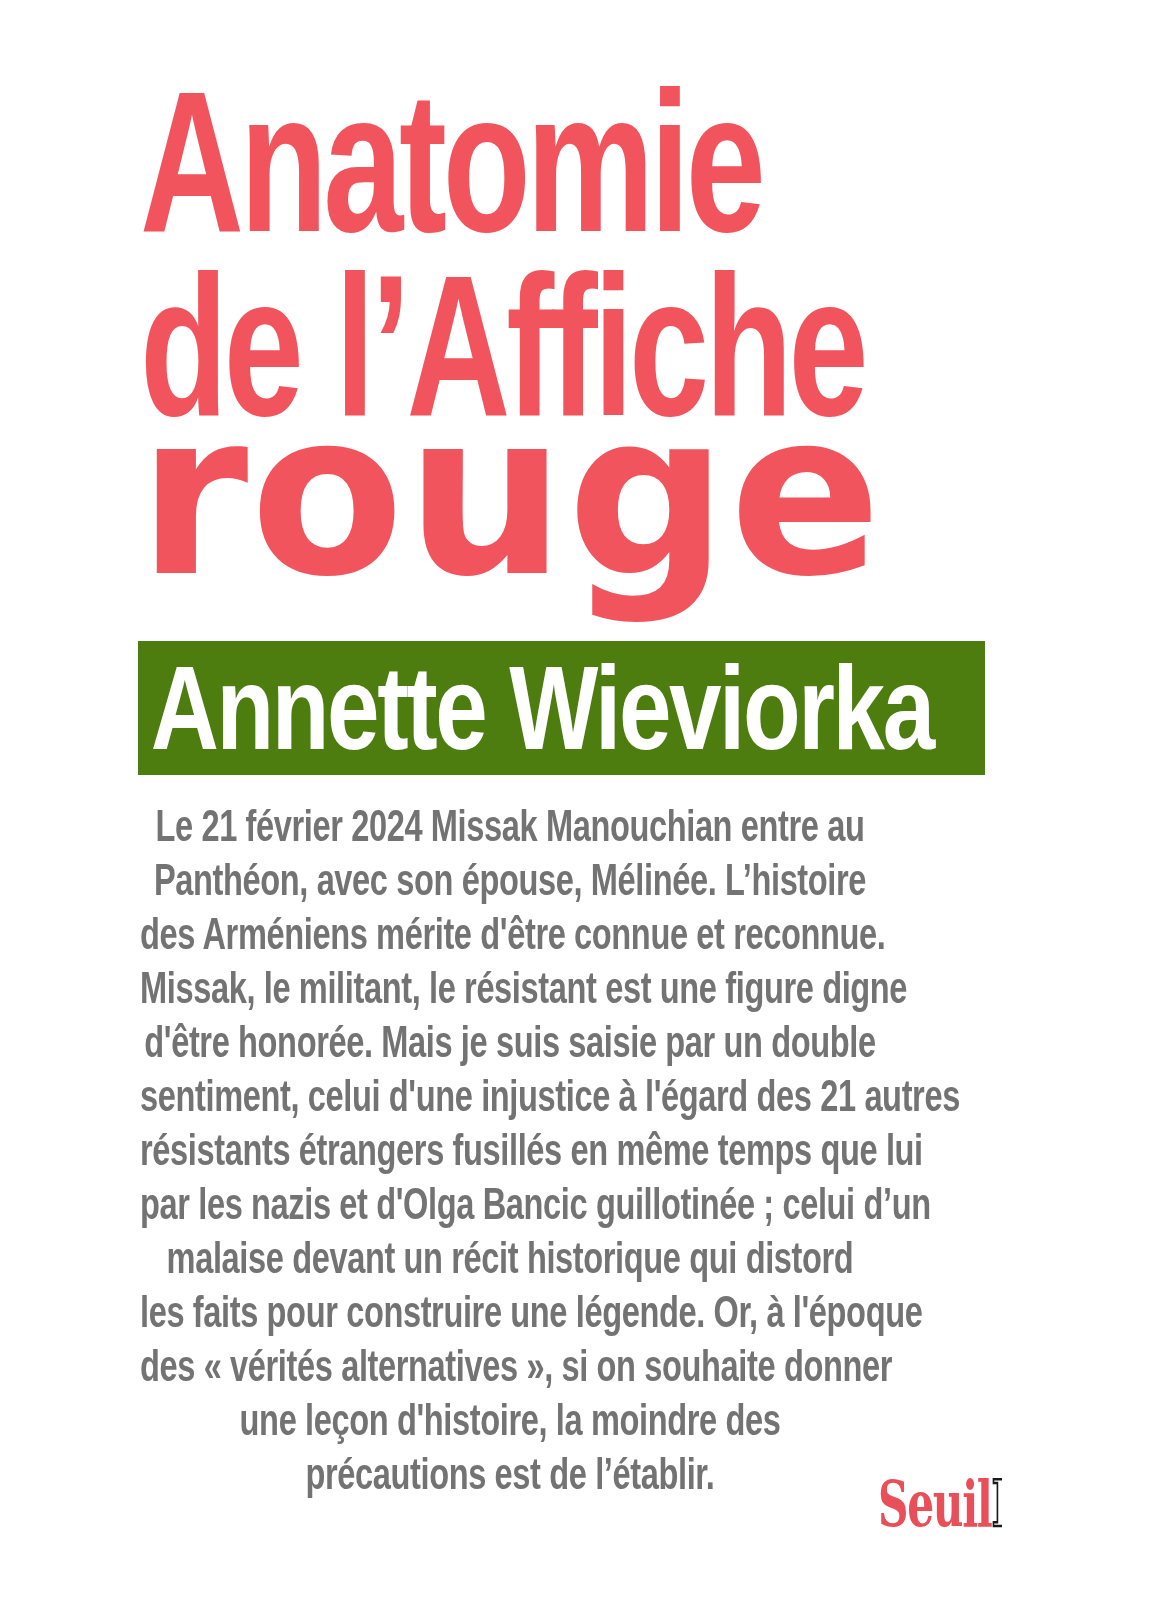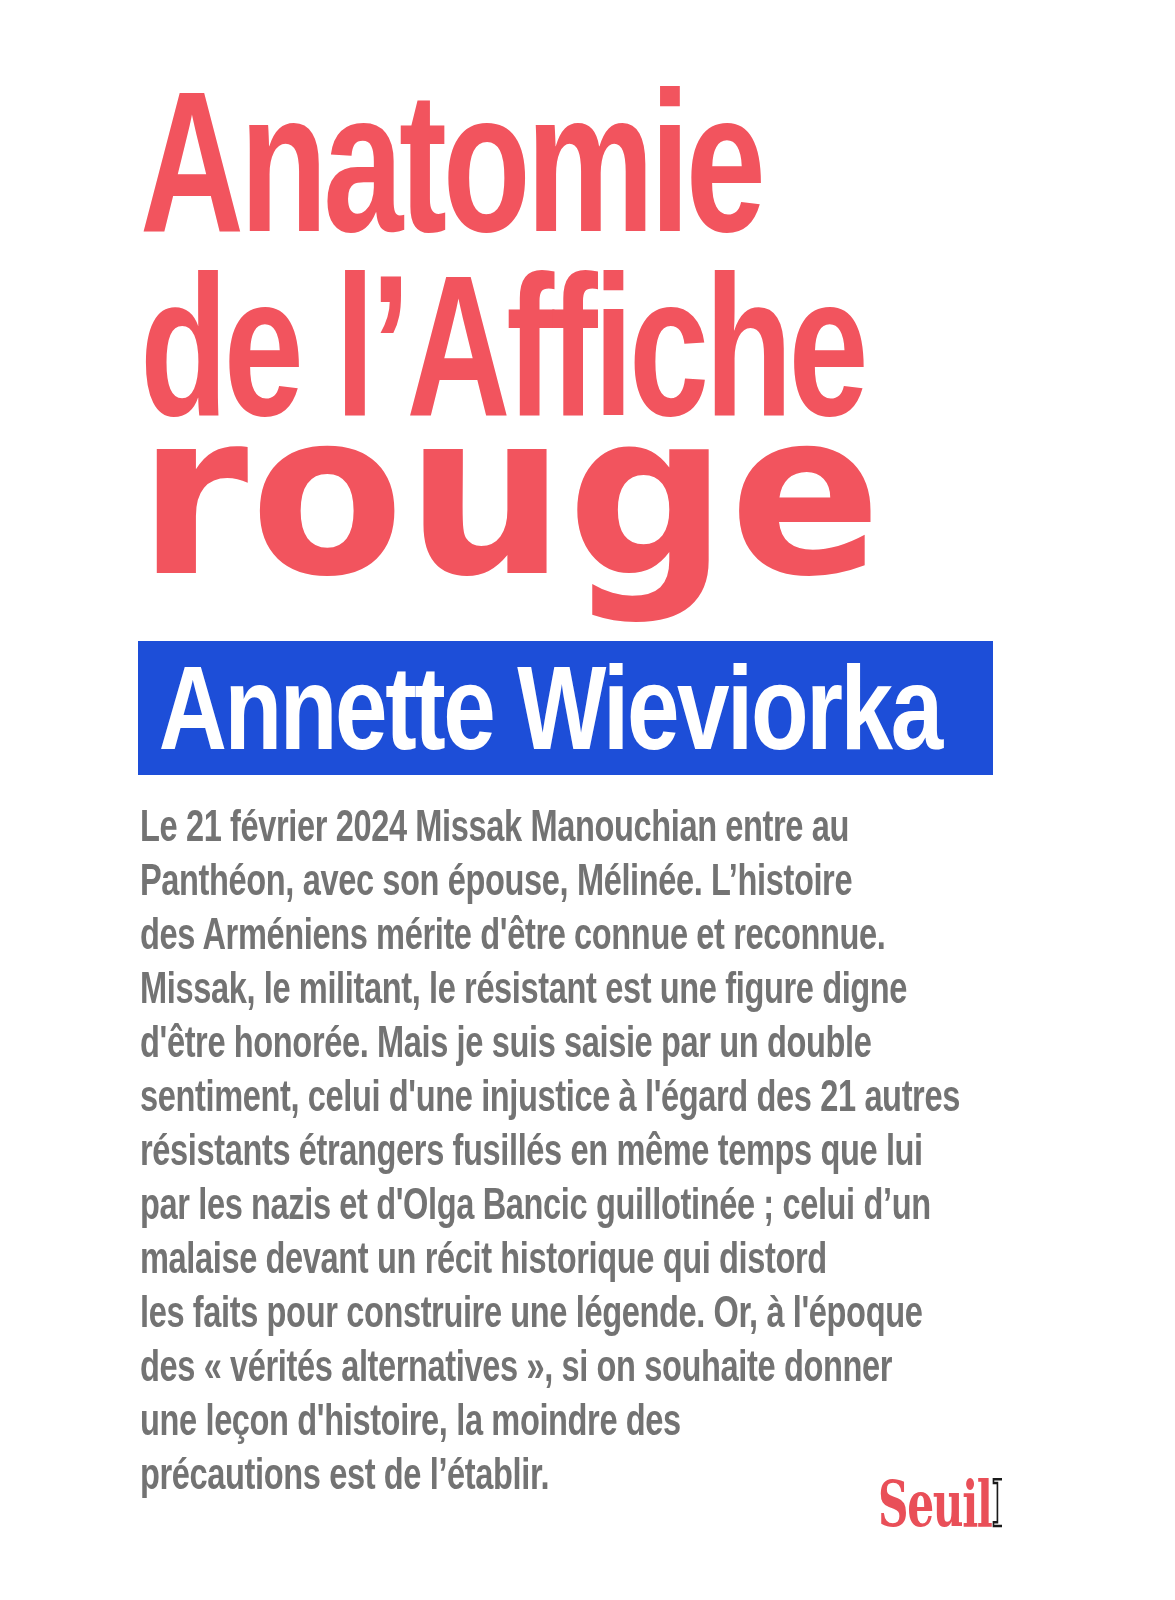--- a/index.html
+++ b/index.html
@@ -7,20 +7,21 @@
     padding: 0;
     background: #ffffff;
   }
   .page {
     position: relative;
     width: 1002px;
     height: 1600px;
     background: #ffffff;
     overflow: hidden;
     font-family: "Liberation Sans", sans-serif;
+    text-align: center;
   }
 
   
   .title-line {
     position: absolute;
     left: 140px;
     color: #f2545e;
     font-weight: 700;
     font-size: 200px;
     line-height: 1;
@@ -47,24 +48,23 @@
     transform-origin: left top;
   }
 
   
   .author-banner {
     position: absolute;
     left: 138px;
     top: 641px;
     width: 847px;
     height: 134px;
-    background: #1d4ed8;
+    background: #4d7c0f;
     display: flex;
     align-items: center;
-    padding-left: 8px;
   }
   .author-name {
     color: #ffffff;
     font-weight: 700;
     font-size: 118px;
     line-height: 1;
     white-space: nowrap;
     letter-spacing: -3px;
     padding-left: 16px;
     transform: scaleX(0.80);

